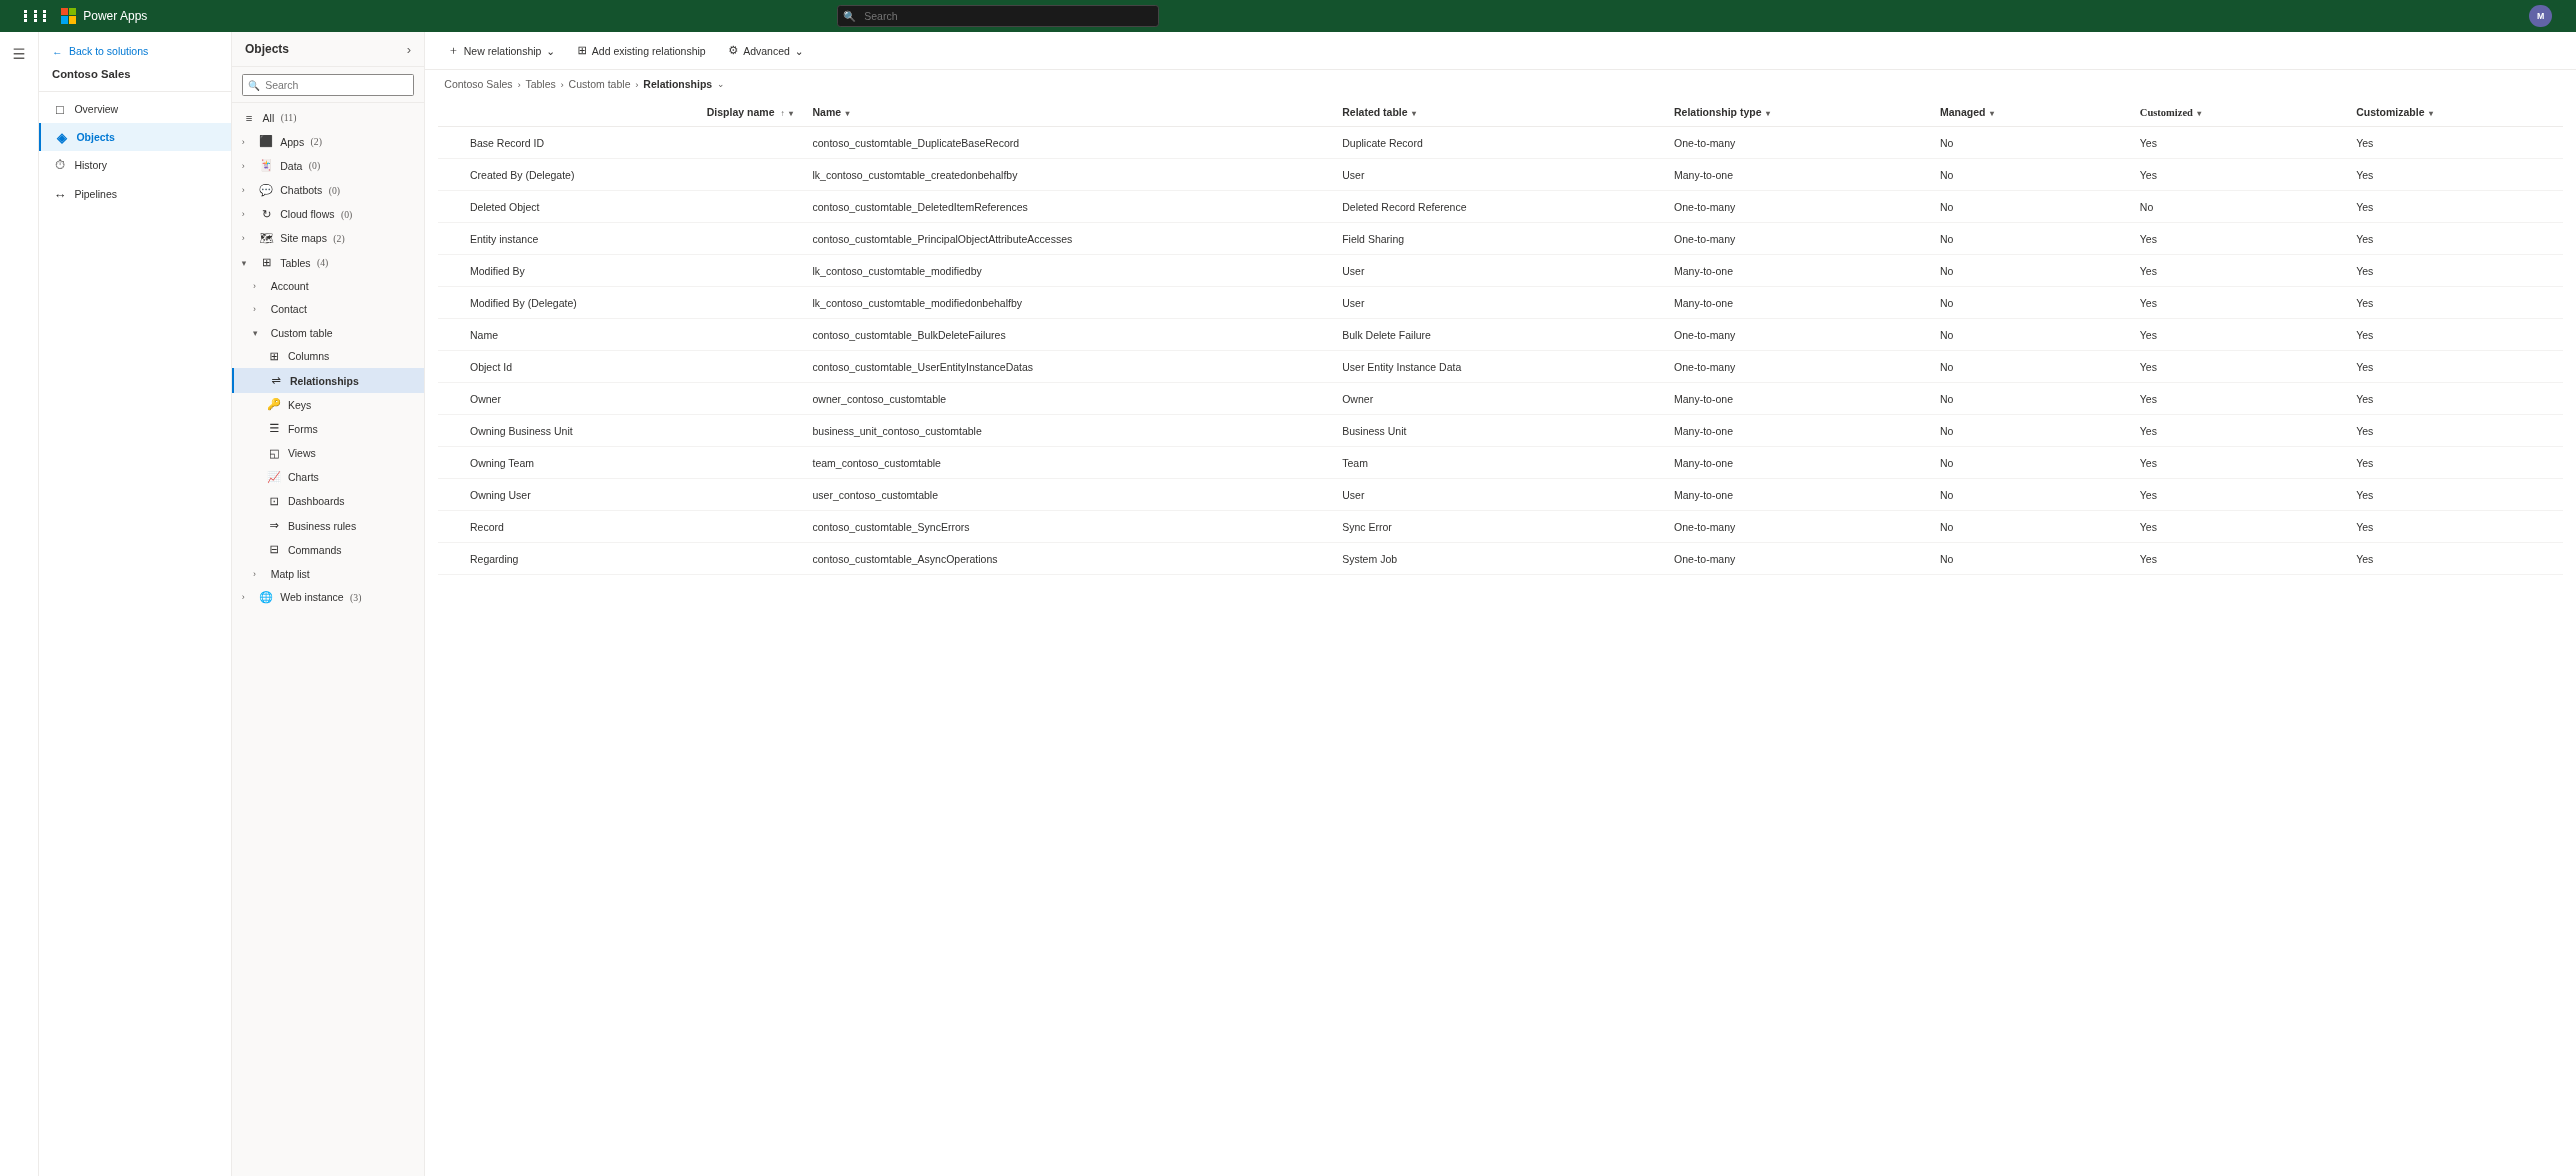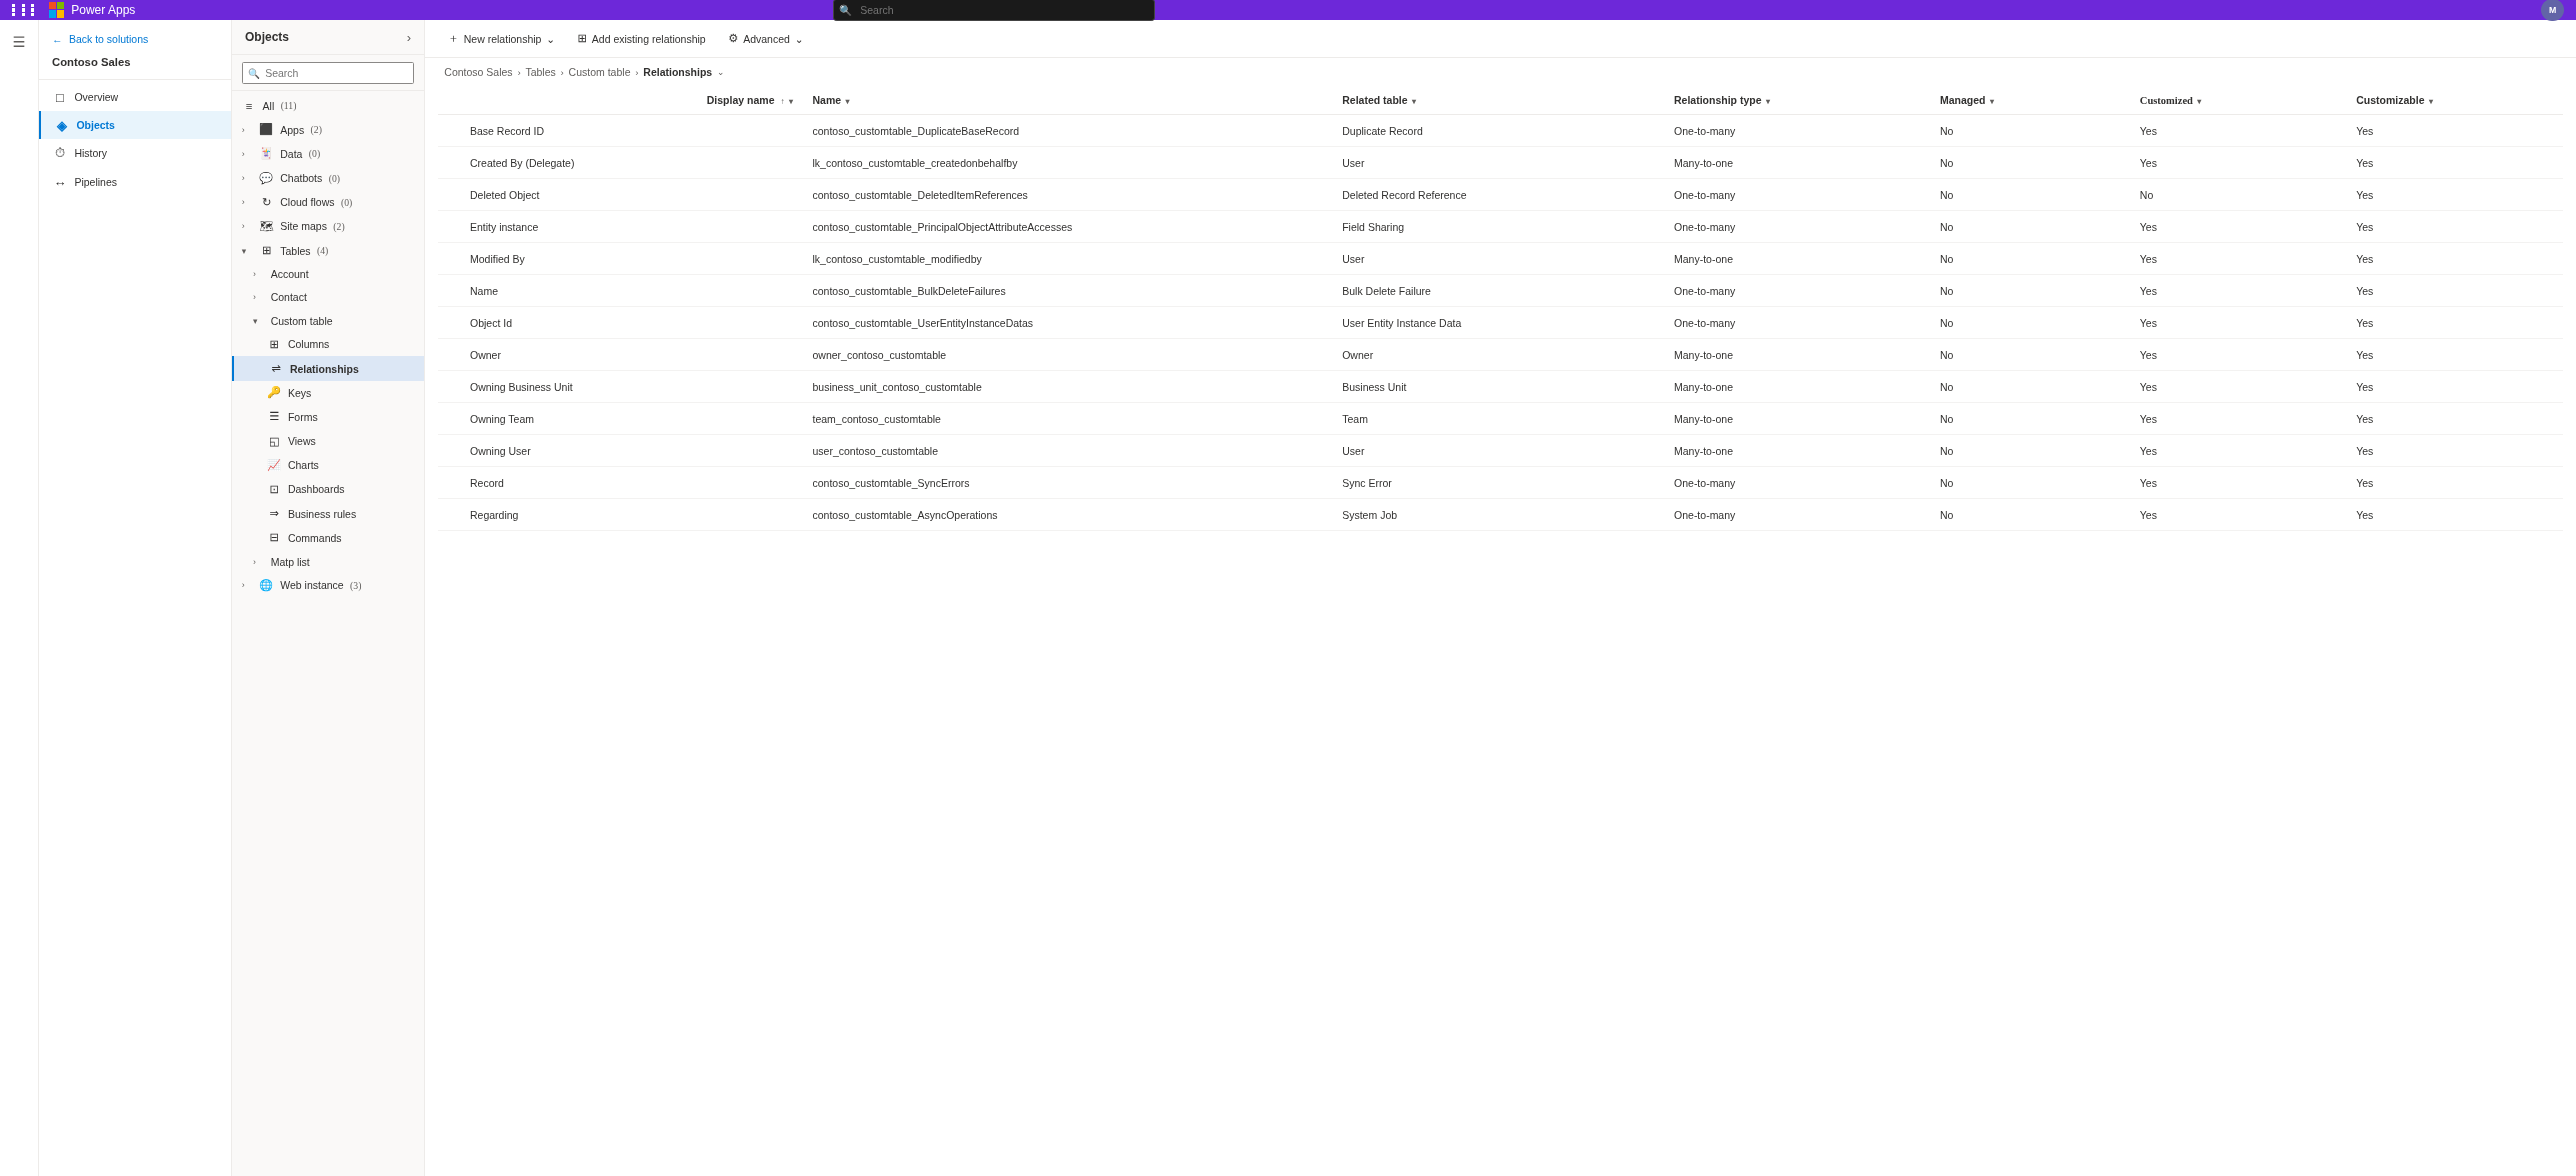--- a/index.html
+++ b/index.html
@@ -1,19 +1,19 @@
 <!DOCTYPE html>
 <html style="font-size:13px"><head>
   <meta charset="utf-8">
   <style>
     * { box-sizing: border-box; margin: 0; padding: 0; }
     body { font-family: 'Segoe UI', sans-serif; font-size: 11.3px; background: #fff; color: #323130; display: flex; flex-direction: column; height: 100vh; overflow: hidden; }
 
     
-    .topbar { display: flex; align-items: center; background: #6d28d9; height: 20px; padding: 0 12px; gap: 9.7px; flex-shrink: 0; }
+    .topbar { display: flex; align-items: center; background: #14532d; height: 32px; padding: 0 24px; gap: 9.7px; flex-shrink: 0; }
     .topbar-grid { display: grid; grid-template-columns: repeat(3,8px); gap: 1.6px; cursor: pointer; }
     .topbar-grid-dot { width: 3.2px; height: 3.2px; background: #fff; }
     .topbar-logo { display: flex; align-items: center; gap: 6.4px; }
     .ms-logo { width: 16px; height: 16px; display: grid; grid-template-columns: 1fr 1fr; gap: 0.8px; }
     .ms-logo-q { width: 7.2px; height: 7.2px; }
     .ms-logo-q:nth-child(1) { background: #f25022; }
     .ms-logo-q:nth-child(2) { background: #7fba00; }
     .ms-logo-q:nth-child(3) { background: #00a4ef; }
     .ms-logo-q:nth-child(4) { background: #ffb900; }
     .topbar-appname { color: #fff; font-size: 12px; font-weight: 300; }
@@ -413,20 +413,32 @@
     <td>lk_contoso_customtable_modifiedby</td>
     <td>User</td>
     <td>Many-to-one</td>
     <td>No</td>
     <td>Yes</td>
     <td>Yes</td>
   </tr>
             <tr>
     <td>
       <span class="row-menu">⋮</span>
+      Modified By (Delegate)
+    </td>
+    <td>lk_contoso_customtable_modifiedonbehalfby</td>
+    <td>User</td>
+    <td>Many-to-one</td>
+    <td>No</td>
+    <td>Yes</td>
+    <td>Yes</td>
+  </tr>
+            <tr>
+    <td>
+      <span class="row-menu">⋮</span>
       Name
     </td>
     <td>contoso_customtable_BulkDeleteFailures</td>
     <td>Bulk Delete Failure</td>
     <td>One-to-many</td>
     <td>No</td>
     <td>Yes</td>
     <td>Yes</td>
   </tr>
             <tr>

